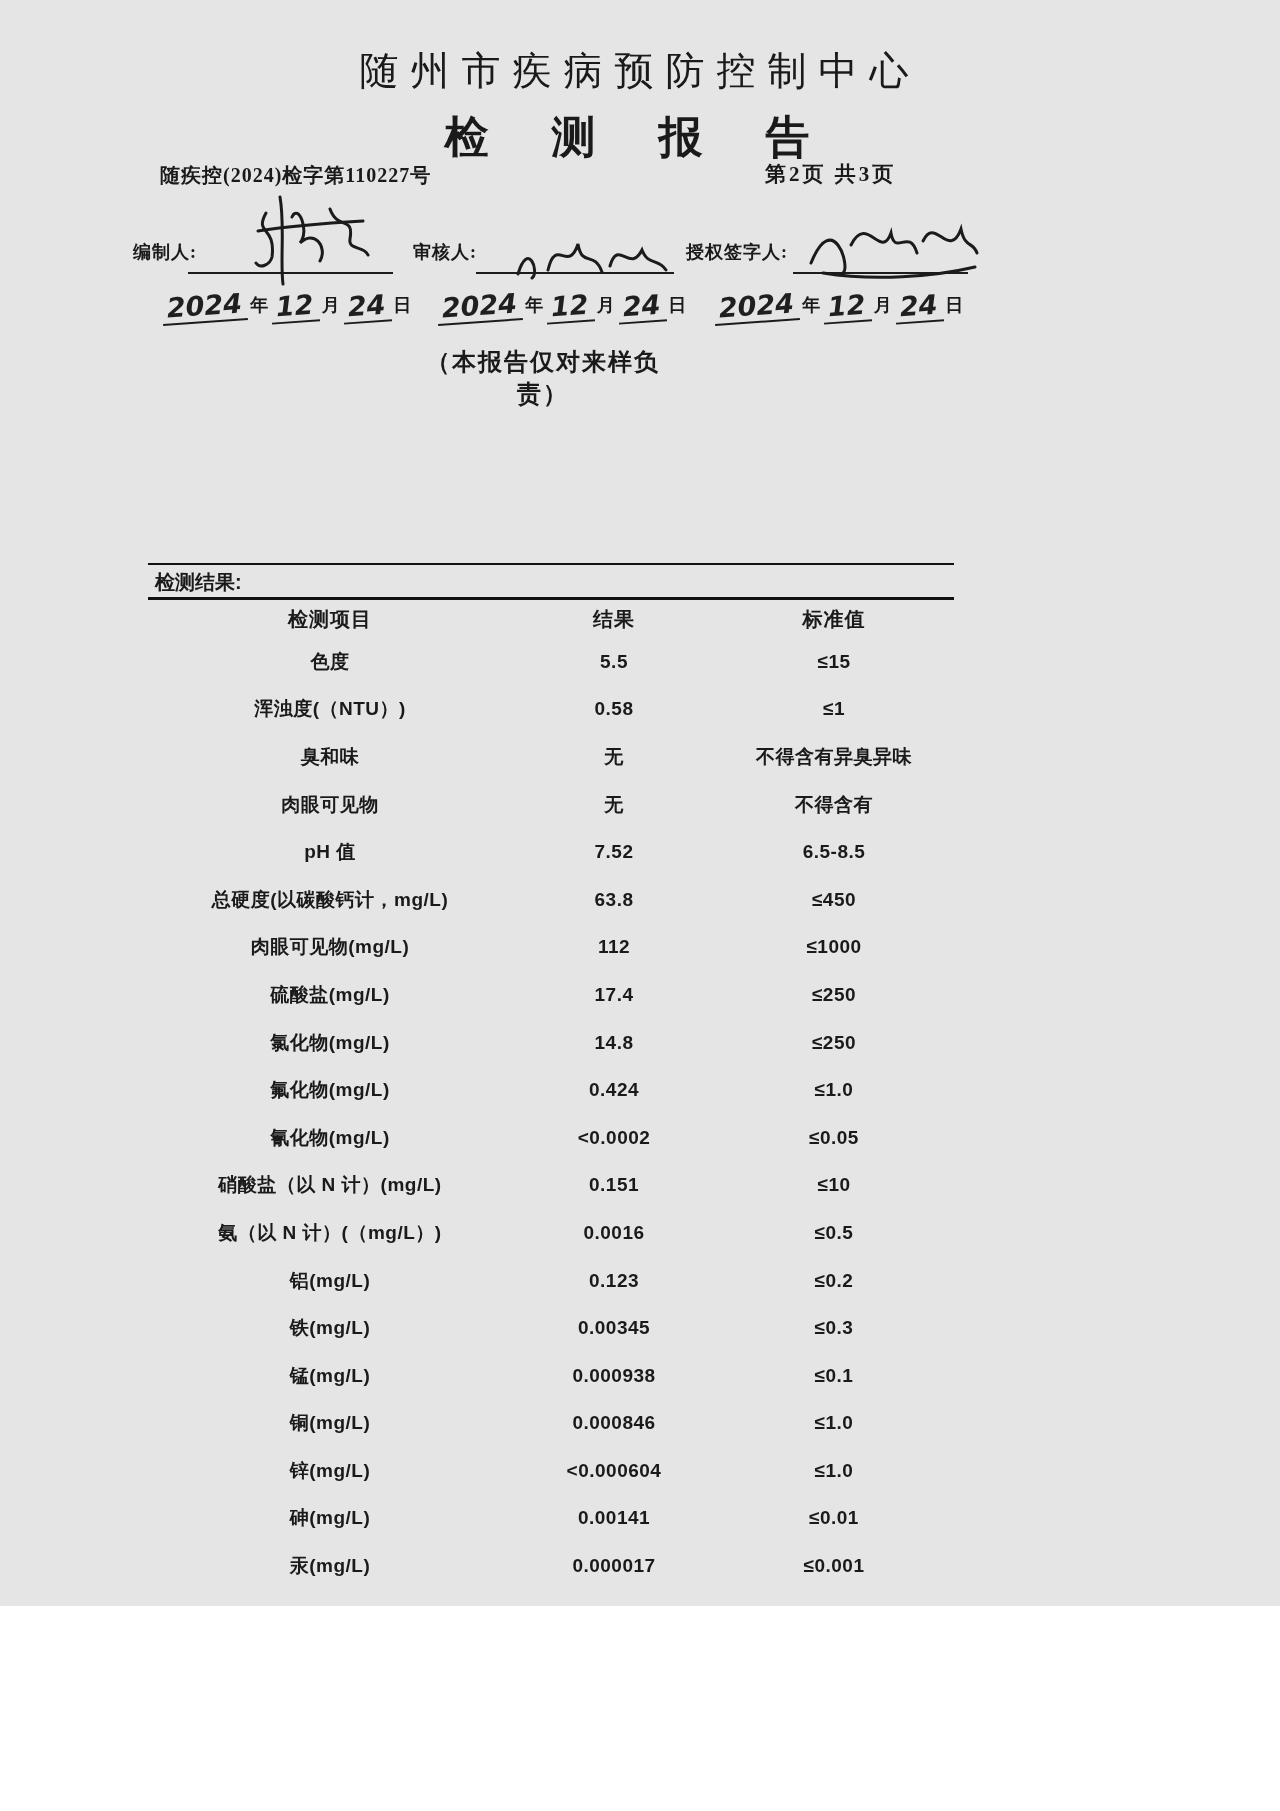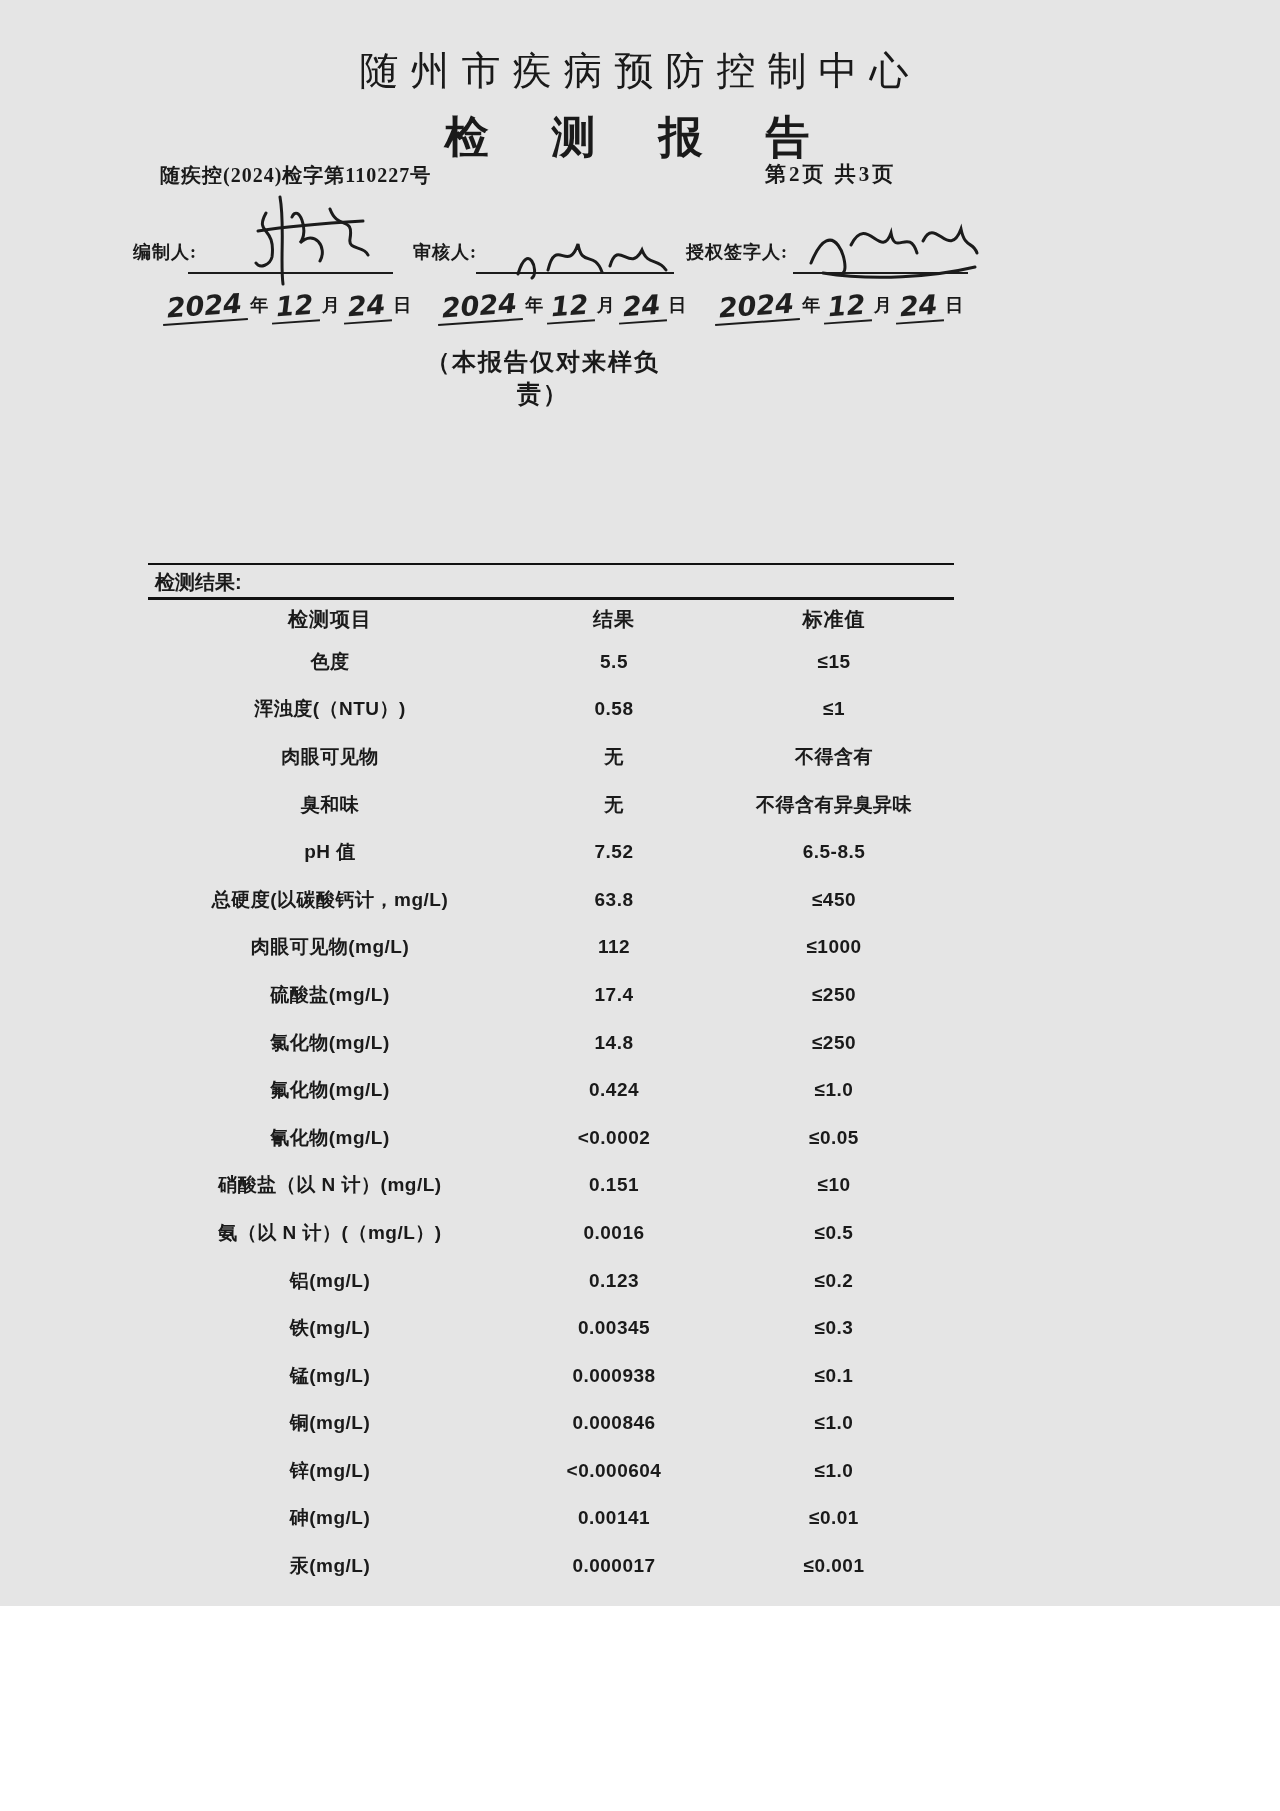--- a/index.html
+++ b/index.html
@@ -145,30 +145,30 @@
           <td>色度</td>
           <td>5.5</td>
           <td>≤15</td>
         </tr>
         <tr>
           <td>浑浊度(（NTU）)</td>
           <td>0.58</td>
           <td>≤1</td>
         </tr>
         <tr>
+          <td>臭和味</td>
+          <td>无</td>
+          <td>不得含有异臭异味</td>
+        </tr>
+        <tr>
           <td>肉眼可见物</td>
           <td>无</td>
           <td>不得含有</td>
         </tr>
         <tr>
-          <td>臭和味</td>
-          <td>无</td>
-          <td>不得含有异臭异味</td>
-        </tr>
-        <tr>
           <td>pH 值</td>
           <td>7.52</td>
           <td>6.5-8.5</td>
         </tr>
         <tr>
           <td>总硬度(以碳酸钙计，mg/L)</td>
           <td>63.8</td>
           <td>≤450</td>
         </tr>
         <tr>

